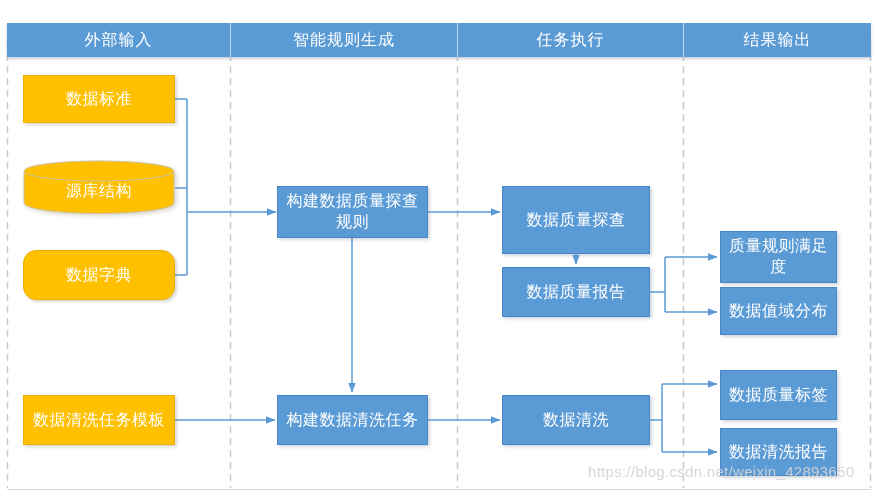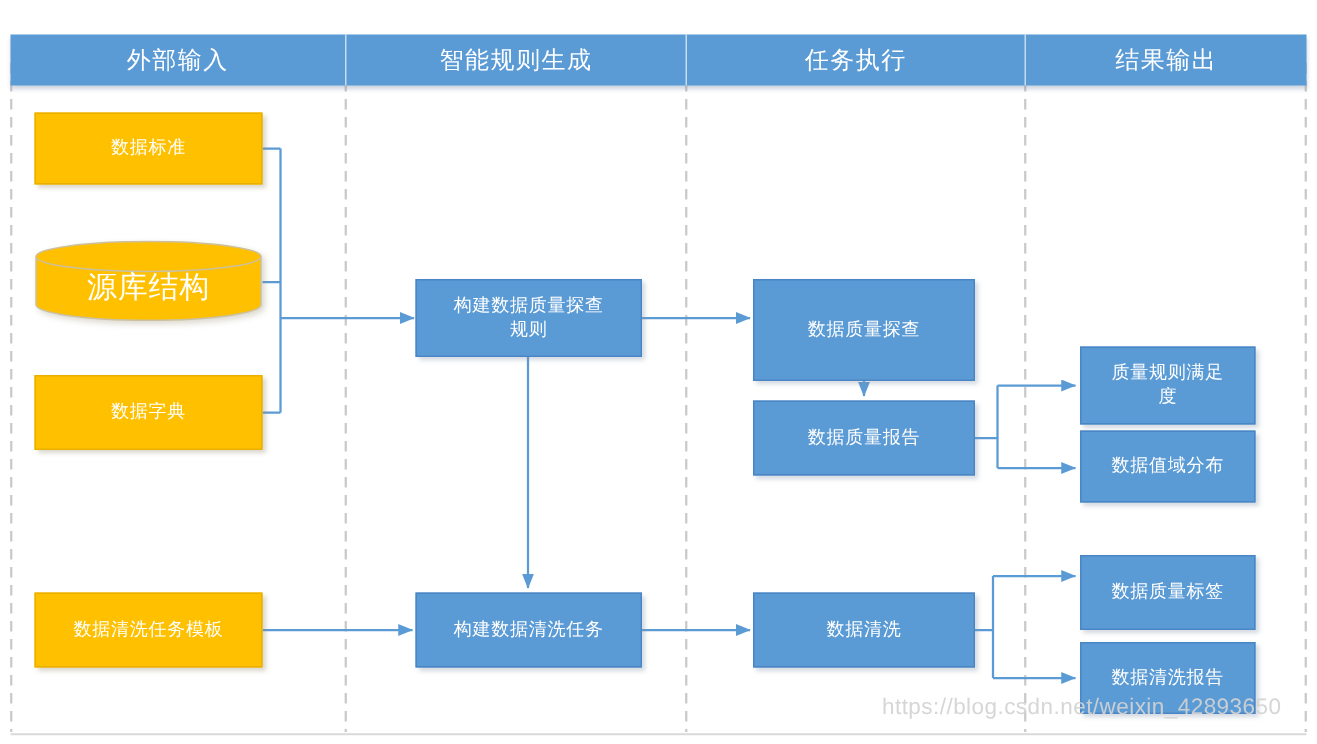--- a/index.html
+++ b/index.html
@@ -22,52 +22,52 @@
   .hcell + .hcell{border-left:1px solid rgba(255,255,255,.65);}
   .hc1{width:223px}.hc2{width:227px}.hc3{width:226px}.hc4{width:188px}
 
   
   .wires{position:absolute;left:0;top:0;width:878px;height:496px;pointer-events:none;}
 
   
   .node{
     position:absolute;box-sizing:border-box;
     display:flex;align-items:center;justify-content:center;text-align:center;
-    color:#ffffff;font-size:12px;letter-spacing:.5px;line-height:1.3;
+    color:#ffffff;font-size:16px;letter-spacing:.5px;line-height:1.3;
     white-space:pre-line;
   }
   .blue{
     background:#5b9bd5;border:1px solid #4a86c5;
     box-shadow:2px 2px 3px rgba(130,145,165,.35);
   }
   .orange{
     background:#ffc000;border:1px solid #eab000;
     box-shadow:2px 2px 3px rgba(150,140,110,.35);
   }
   
   .n-standard   {left:23px; top:75px;  width:152px;height:48px;}
-  .n-dict       {left:23px; top:250px; width:152px;height:50px;}
+  .n-dict       {left:23px; top:250px; width:152px;height:50px;border-radius:13px;}
   .n-template   {left:23px; top:395px; width:152px;height:50px;}
   .n-buildprobe {left:277px;top:186px; width:151px;height:52px;}
   .n-buildclean {left:277px;top:395px; width:151px;height:50px;}
   .n-probe      {left:502px;top:186px; width:148px;height:68px;}
   .n-report     {left:502px;top:267px; width:148px;height:50px;}
   .n-clean      {left:502px;top:395px; width:148px;height:50px;}
   .n-satisf     {left:720px;top:231px; width:117px;height:52px;}
   .n-valdist    {left:720px;top:287px; width:117px;height:48px;}
   .n-qlabel     {left:720px;top:358px; width:117px;height:50px;margin-top:12px;}
   .n-creport    {left:720px;top:428px; width:117px;height:48px;}
 
   
   .n-cyl{position:absolute;left:23px;top:160px;width:152px;height:55px;}
   .n-cyl svg{position:absolute;left:0;top:0;filter:drop-shadow(2px 2px 2px rgba(150,140,110,.35));}
   .cyl-label{
     position:absolute;left:0;top:8px;width:100%;height:47px;
     display:flex;align-items:center;justify-content:center;
-    color:#ffffff;font-size:20px;letter-spacing:.5px;
+    color:#ffffff;font-size:16px;letter-spacing:.5px;
   }
 
   
   .watermark{
     position:absolute;left:588px;top:463px;width:290px;
     color:rgba(210,210,210,.92);font-size:15px;letter-spacing:.3px;
     z-index:30;white-space:nowrap;
   }
   .node,.header-row{z-index:10;}
 </style>

